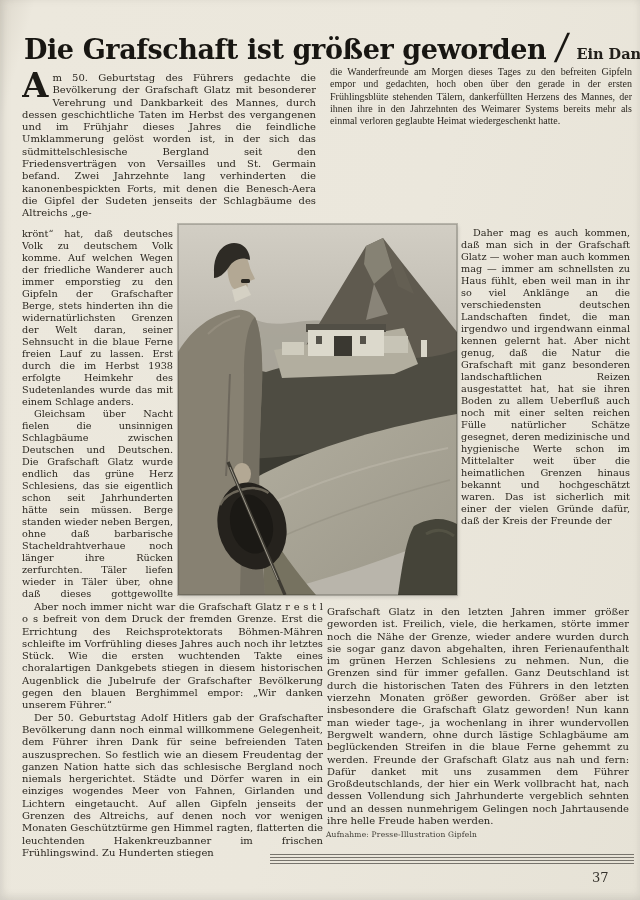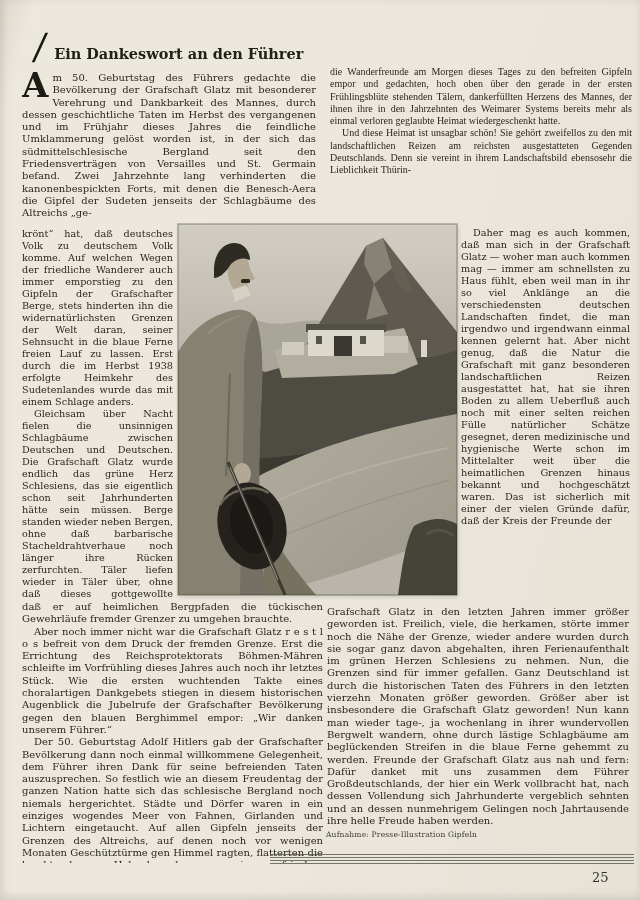--- a/index.html
+++ b/index.html
@@ -70,42 +70,41 @@
     position:absolute;left:592px;top:870px;
     font-size:13px;color:#34312b;
   }
 </style>
 </head>
 <body>
 
 <div class="page">
 
   <div class="headline">
+    <span class="title">Die Grafschaft ist größer geworden</span>
     <span class="slash">/</span>
     <span class="subtitle">Ein Dankeswort an den Führer</span>
   </div>
 
   <div class="txt" style="left:22px;top:72px;width:294px;height:152px;">
     <p lang="de"><span class="dropcap">A</span><span>m 50. Geburtstag des Führers gedachte die Bevölkerung der Grafschaft Glatz mit besonderer Verehrung und Dankbarkeit des Mannes, durch dessen geschichtliche Taten im Herbst des vergangenen und im Frühjahr dieses Jahres die feindliche Umklammerung gelöst worden ist, in der sich das südmittelschlesische Bergland seit den Friedensverträgen von Versailles und St. Germain befand. Zwei Jahrzehnte lang verhinderten die kanonenbespickten Forts, mit denen die Benesch-Aera die Gipfel der Sudeten jenseits der Schlagbäume des Altreichs „ge-</span></p>
   </div>
 
   <div class="txt narrow" style="left:22px;top:228px;width:151px;height:374px;">
     <p lang="de">krönt“ hat, daß deutsches Volk zu deutschem Volk komme. Auf welchen Wegen der friedliche Wanderer auch immer emporstieg zu den Gipfeln der Grafschafter Berge, stets hinderten ihn die widernatürlichsten Grenzen der Welt daran, seiner Sehnsucht in die blaue Ferne freien Lauf zu lassen. Erst durch die im Herbst 1938 erfolgte Heimkehr des Sudetenlandes wurde das mit einem Schlage anders.</p>
     <p lang="de" class="indent">Gleichsam über Nacht fielen die unsinnigen Schlagbäume zwischen Deutschen und Deutschen. Die Grafschaft Glatz wurde endlich das grüne Herz Schlesiens, das sie eigentlich schon seit Jahrhunderten hätte sein müssen. Berge standen wieder neben Bergen, ohne daß barbarische Stacheldrahtverhaue noch länger ihre Rücken zerfurchten. Täler liefen wieder in Täler über, ohne daß dieses gottgewollte friedliche Ineinander noch länger von künstlich errichteten Schlagbäumen zerrissen wurde. Und Bruder kam wieder zu Bruder, ohne</p>
   </div>
 
   <div class="txt" style="left:22px;top:601px;width:301px;height:262px;">
-    <p lang="de">daß er auf heimlichen Bergpfaden die tückischen Gewehrläufe fremder Grenzer zu umgehen brauchte.</p>
     <p lang="de" class="indent">Aber noch immer nicht war die Grafschaft Glatz r e s t l o s befreit von dem Druck der fremden Grenze. Erst die Errichtung des Reichsprotektorats Böhmen-Mähren schleifte im Vorfrühling dieses Jahres auch noch ihr letztes Stück. Wie die ersten wuchtenden Takte eines choralartigen Dankgebets stiegen in diesem historischen Augenblick die Jubelrufe der Grafschafter Bevölkerung gegen den blauen Berghimmel empor: „Wir danken unserem Führer.“</p>
     <p lang="de" class="indent">Der 50. Geburtstag Adolf Hitlers gab der Grafschafter Bevölkerung dann noch einmal willkommene Gelegenheit, dem Führer ihren Dank für seine befreienden Taten auszusprechen. So festlich wie an diesem Freudentag der ganzen Nation hatte sich das schlesische Bergland noch niemals hergerichtet. Städte und Dörfer waren in ein einziges wogendes Meer von Fahnen, Girlanden und Lichtern eingetaucht. Auf allen Gipfeln jenseits der Grenzen des Altreichs, auf denen noch vor wenigen Monaten Geschütztürme gen Himmel ragten, flatterten die leuchtenden Hakenkreuzbanner im frischen Frühlingswind. Zu Hunderten stiegen</p>
   </div>
 
   <div class="txt" style="left:330px;top:66px;width:302px;height:158px;font-family:Liberation Serif, serif;">
     <p lang="de">die Wanderfreunde am Morgen dieses Tages zu den befreiten Gipfeln empor und gedachten, hoch oben über den gerade in der ersten Frühlingsblüte stehenden Tälern, dankerfüllten Herzens des Mannes, der ihnen ihre in den Jahrzehnten des Weimarer Systems bereits mehr als einmal verloren geglaubte Heimat wiedergeschenkt hatte.</p>
-    <p lang="de" class="indent">Und diese Heimat ist unsagbar schön! Sie gehört zweifellos zu den mit landschaftlichen Reizen am reichsten ausgestatteten Gegenden Deutschlands. Denn sie vereint in ihrem Landschaftsbild ebensosehr die Lieblichkeit Thürin-</p>
   </div>
 
   <div class="txt narrow" style="left:461px;top:227px;width:169px;height:375px;">
     <p lang="de" class="indent">Daher mag es auch kommen, daß man sich in der Grafschaft Glatz — woher man auch kommen mag — immer am schnellsten zu Haus fühlt, eben weil man in ihr so viel Anklänge an die verschiedensten deutschen Landschaften findet, die man irgendwo und irgendwann einmal kennen gelernt hat. Aber nicht genug, daß die Natur die Grafschaft mit ganz besonderen landschaftlichen Reizen ausgestattet hat, hat sie ihren Boden zu allem Ueberfluß auch noch mit einer selten reichen Fülle natürlicher Schätze gesegnet, deren medizinische und hygienische Werte schon im Mittelalter weit über die heimatlichen Grenzen hinaus bekannt und hochgeschätzt waren. Das ist sicherlich mit einer der vielen Gründe dafür, daß der Kreis der Freunde der</p>
   </div>
 
   <div class="txt" style="left:327px;top:606px;width:302px;height:222px;">
     <p lang="de">Grafschaft Glatz in den letzten Jahren immer größer geworden ist. Freilich, viele, die herkamen, störte immer noch die Nähe der Grenze, wieder andere wurden durch sie sogar ganz davon abgehalten, ihren Ferienaufenthalt im grünen Herzen Schlesiens zu nehmen. Nun, die Grenzen sind für immer gefallen. Ganz Deutschland ist durch die historischen Taten des Führers in den letzten vierzehn Monaten größer geworden. Größer aber ist insbesondere die Grafschaft Glatz geworden! Nun kann man wieder tage-, ja wochenlang in ihrer wundervollen Bergwelt wandern, ohne durch lästige Schlagbäume am beglückenden Streifen in die blaue Ferne gehemmt zu werden. Freunde der Grafschaft Glatz aus nah und fern: Dafür danket mit uns zusammen dem Führer Großdeutschlands, der hier ein Werk vollbracht hat, nach dessen Vollendung sich Jahrhunderte vergeblich sehnten und an dessen nunmehrigem Gelingen noch Jahrtausende ihre helle Freude haben werden.</p>
     <p class="signature">Dr. Reinhold K o l a r c z y k</p>
   </div>
@@ -176,15 +175,15 @@
       </g>
 
       <rect x="0" y="0" width="279" height="371" fill="none" stroke="#26241f" stroke-opacity=".3" stroke-width="1.5"></rect>
     </svg>
   </div>
 
   <div class="caption">Aufnahme: Presse-Illustration Gipfeln</div>
 
   <div class="rules"></div>
 
-  <div class="pagenum">25</div>
+  <div class="pagenum">37</div>
 
 </div>
 
 </body></html>

